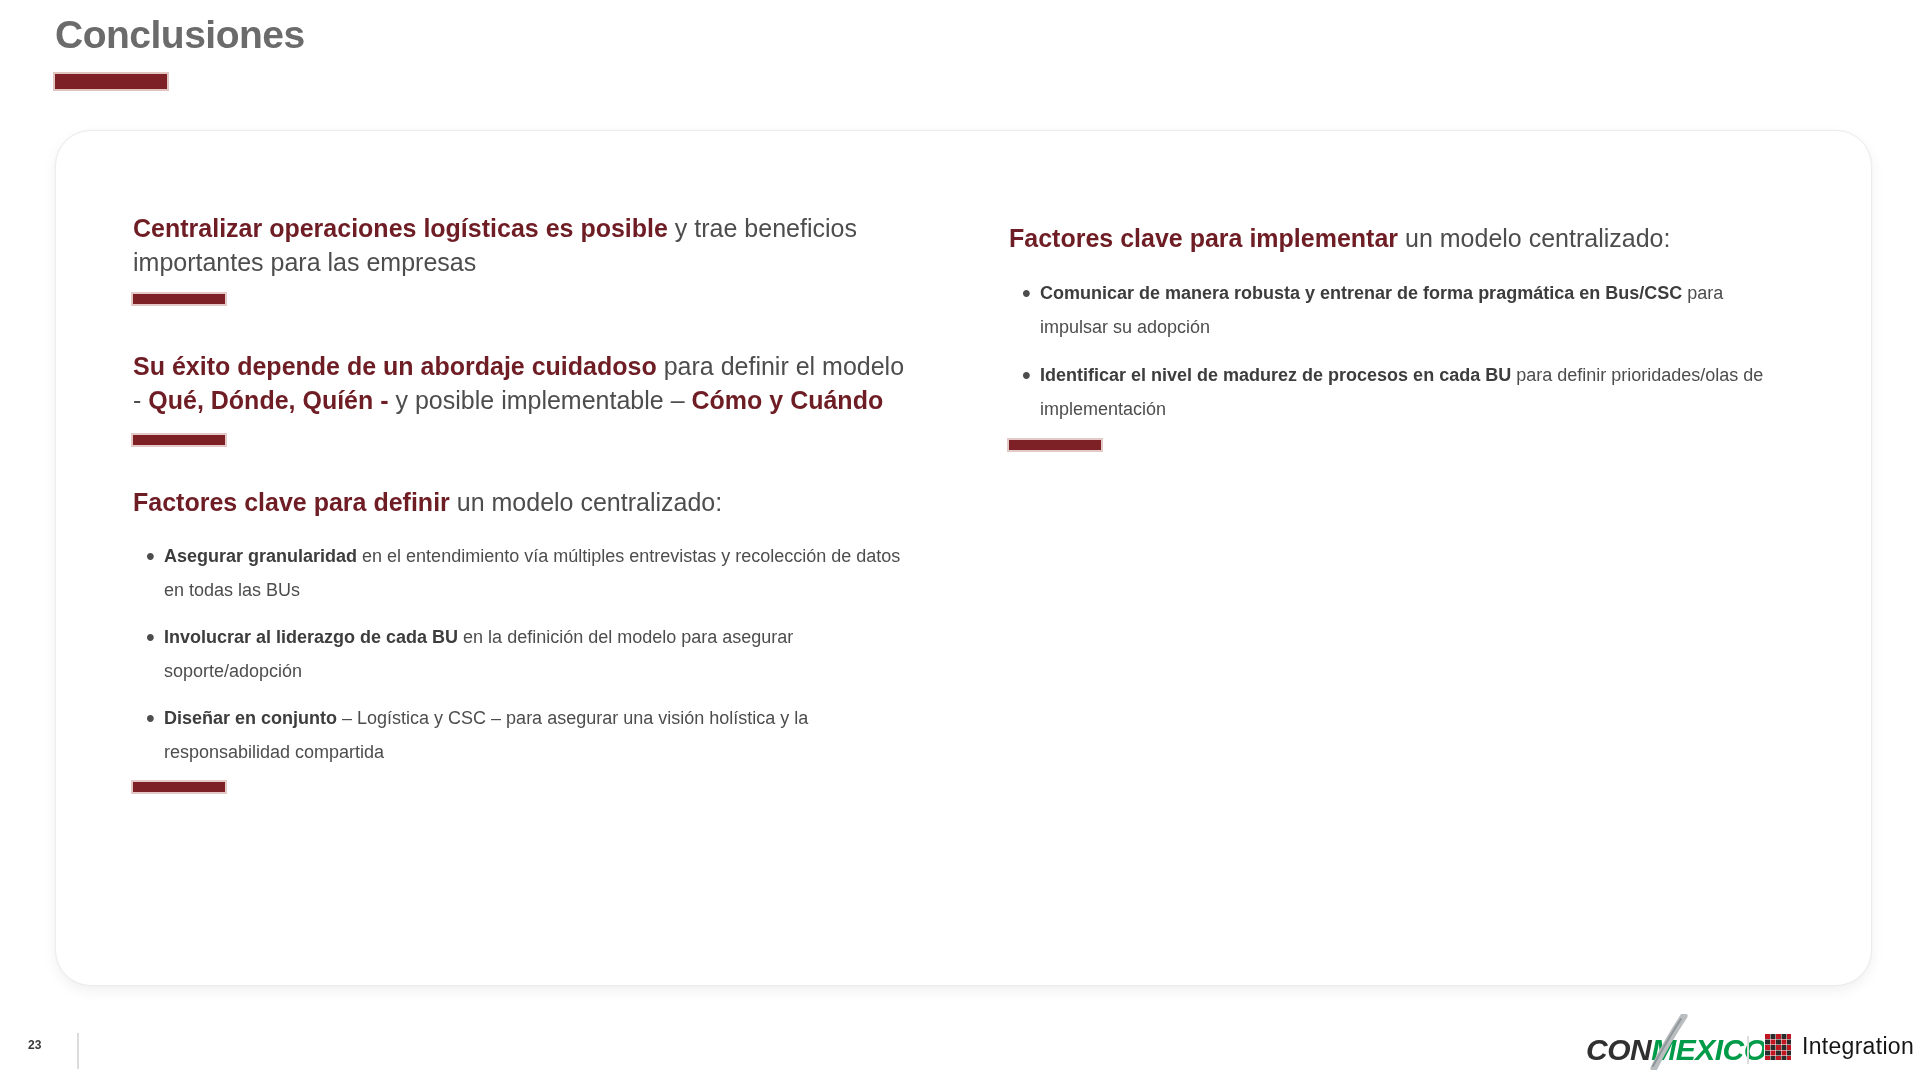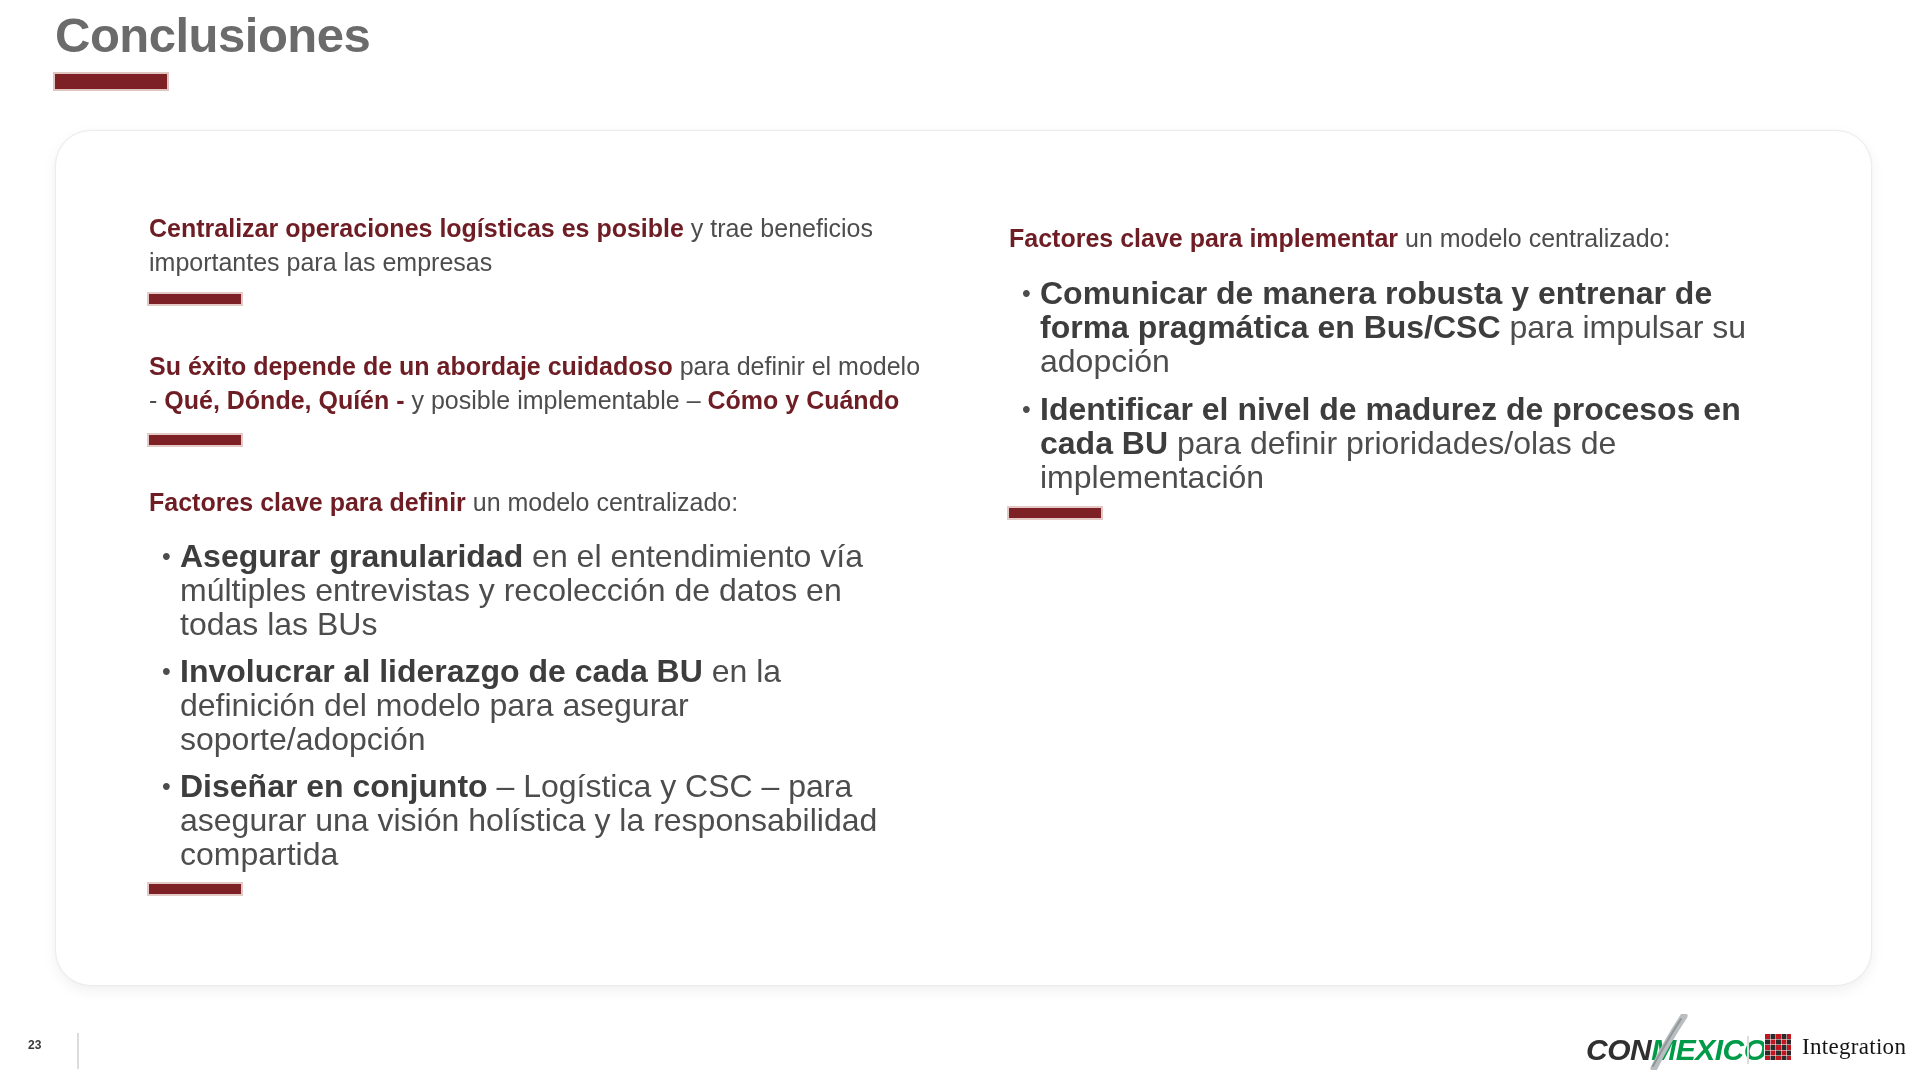--- a/index.html
+++ b/index.html
@@ -8,42 +8,42 @@
     position:relative;
     background:#ffffff;
     font-family:"Liberation Sans", sans-serif;
     overflow:hidden;
     color:#4d4d4d;
   }
 
   
   .page-title {
     position:absolute; left:55px; top:4px;
-    font-size:49px; font-weight:700; color:#6b6b6b;
+    font-size:39px; font-weight:700; color:#6b6b6b;
     letter-spacing:-0.5px; line-height:62px;
   }
   .title-bar {
     position:absolute; left:55px; top:74px;
     width:112px; height:15px;
     background:#7d2127;
     outline:2px solid rgba(199,150,142,0.55);
   }
 
   
   .card {
     position:absolute; left:55px; top:130px;
     width:1817px; height:856px;
     background:#ffffff;
     border:1px solid #ececec;
     border-radius:36px;
     box-shadow:0 5px 14px rgba(0,0,0,0.06), 0 0 2px rgba(0,0,0,0.04);
   }
 
   .col { position:absolute; width:775px; }
-  .col-left  { left:93px;  top:80px; }
+  .col-left  { left:77px;  top:80px; }
   .col-right { left:953px; top:90px; }
 
   .para { font-size:25px; line-height:34px; color:#4d4d4d; }
   .maroon { color:#6f1d24; font-weight:700; }
   .b { font-weight:700; color:#3d3d3d; }
 
   .rule {
     width:92px; height:10px;
     background:#7d2127;
     outline:2px solid rgba(199,150,142,0.5);
@@ -56,21 +56,21 @@
   .stmt-2 { margin-top:45px; }
   .factors-head { margin-top:40px; }
   .col-right .factors-head { margin-top:0; }
 
   ul.bullets { list-style:none; margin-top:20px; }
   .col-right ul.bullets { margin-top:21px; }
   ul.bullets li {
     position:relative;
     padding-left:31px;
     margin-bottom:13px;
-    font-size:32px; line-height:34px;
+    font-size:18px; line-height:34px;
   }
   .col-right ul.bullets li { margin-bottom:14px; }
   ul.bullets li::before {
     content:"\2022";
     position:absolute; left:13px; top:0;
     color:#4d4d4d; font-size:25px;
   }
 
   
   .page-num {
@@ -95,21 +95,21 @@
     width:42px; height:56px; pointer-events:none;
   }
 
   .logo-divider {
     position:absolute; left:1747px; top:1036px;
     width:2px; height:28px; background:#dddddd;
   }
 
   .integration {
     position:absolute; left:1764px; top:1033px;
-    display:flex; align-items:center; gap:10px;font-family:Liberation Serif, serif;
+    display:flex; align-items:flex-start; gap:10px;
   }
   .integration-label {
     font-size:23px; color:#151515; letter-spacing:0.3px;
   }
 </style>
 </head>
 <body>
 
 <h1 class="page-title">Conclusiones</h1>
 <div class="title-bar"></div>

